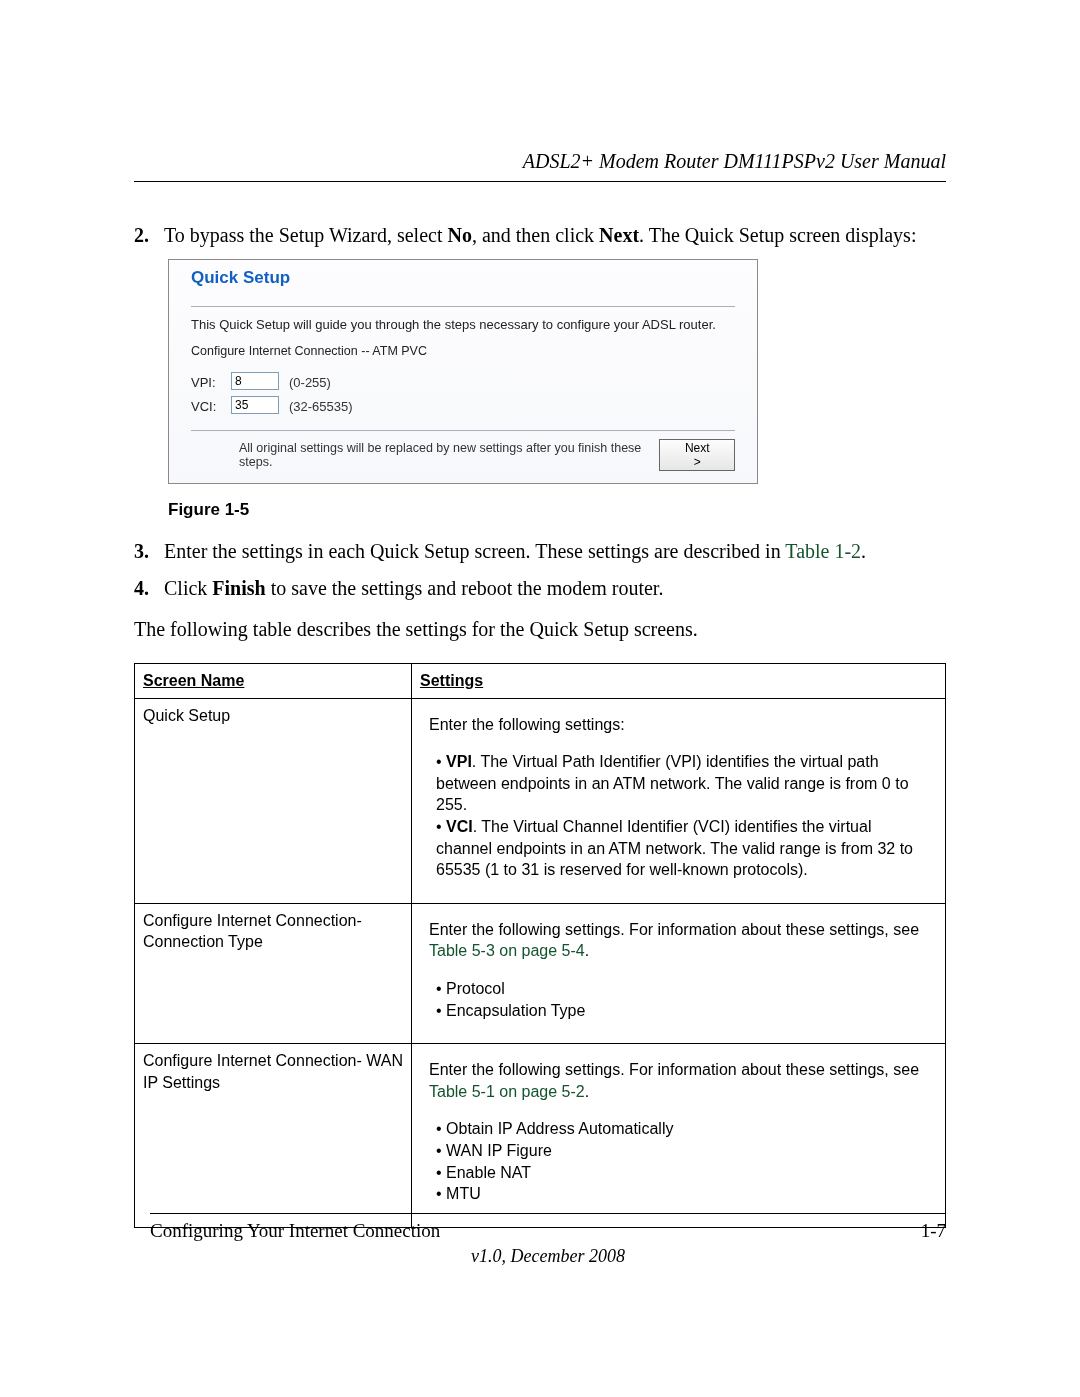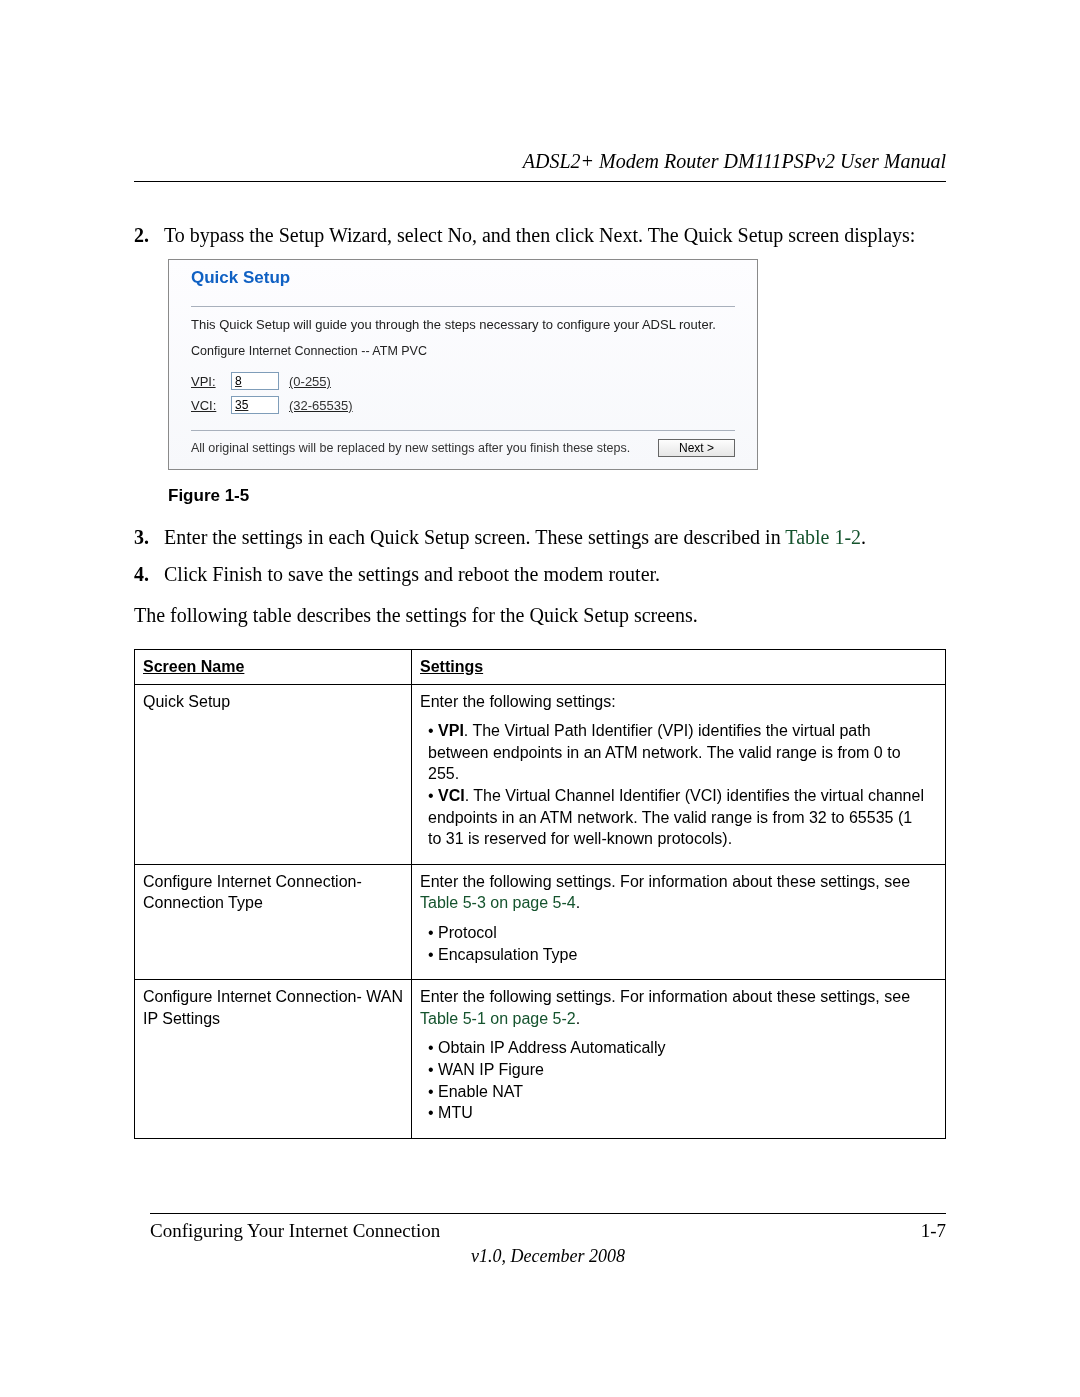--- a/index.html
+++ b/index.html
@@ -38,21 +38,21 @@
     margin-bottom: 10px;
   }
   .num-item .num {
     width: 30px;
     flex-shrink: 0;
     font-weight: bold;
   }
   .num-item .txt {
     flex-grow: 1;
   }
-  .txt b { font-weight: normal; }
+  .txt b { font-weight: bold; }
   .body-para {
     font-size: 20px;
     line-height: 1.35;
     margin: 14px 0 20px 0;
   }
   .link { color: #14532d; }
   .figcap {
     font-family: Arial, Helvetica, sans-serif;
     font-weight: bold;
     font-size: 17px;
@@ -97,43 +97,43 @@
     margin-bottom: 12px;
   }
   .shot-sub {
     font-size: 12.5px;
     font-weight: normal;
     color: #222;
     margin-bottom: 14px;
   }
   .formrow {
     display: flex;
-    align-items: center;
+    align-items: flex-end;
     font-size: 13px;
     color: #222;
     margin-bottom: 6px;
-    text-decoration: underline;
   }
   .formrow .lbl { width: 40px; }
   .formrow input {
     width: 48px;
     height: 18px;
     font-size: 12px;
     border: 1px solid #7f9db9;
     padding: 0 3px;
     background: #fff;
     box-sizing: border-box;
   }
   .formrow .range { margin-left: 10px; color: #333; }
   .shot-footer {
     display: flex;
     align-items: center;
     justify-content: space-between;
     font-size: 12.5px;
     color: #333;
+    margin-left: 48px;
   }
   .shot-footer .btn {
     border: 1px solid #666;
     background: linear-gradient(#fdfdfd, #e6e6e6);
     font-size: 12px;
     padding: 1px 20px;
     font-family: Arial, Helvetica, sans-serif;
     cursor: pointer;
   }
 
@@ -149,23 +149,23 @@
     padding: 6px 8px;
     text-align: left;
     vertical-align: top;
     line-height: 1.35;
   }
   table.settings th {
     font-weight: bold;
     text-decoration: underline;
   }
   table.settings td.col1 { width: 260px; }
-  .bul { padding-left: 0; margin: 8px; list-style: none;}
+  .bul { padding-left: 0; margin: 16px; list-style: none;}
   .bul li::before { content: "\2022  "; }
-  .cell-line { margin: 0; }
+  .cell-line { margin: 9px; }
 
   .footer {
     position: absolute;
     left: 150px;
     right: 134px;
     bottom: 64px;
   }
   .footer-row {
     display: flex;
     justify-content: space-between;

